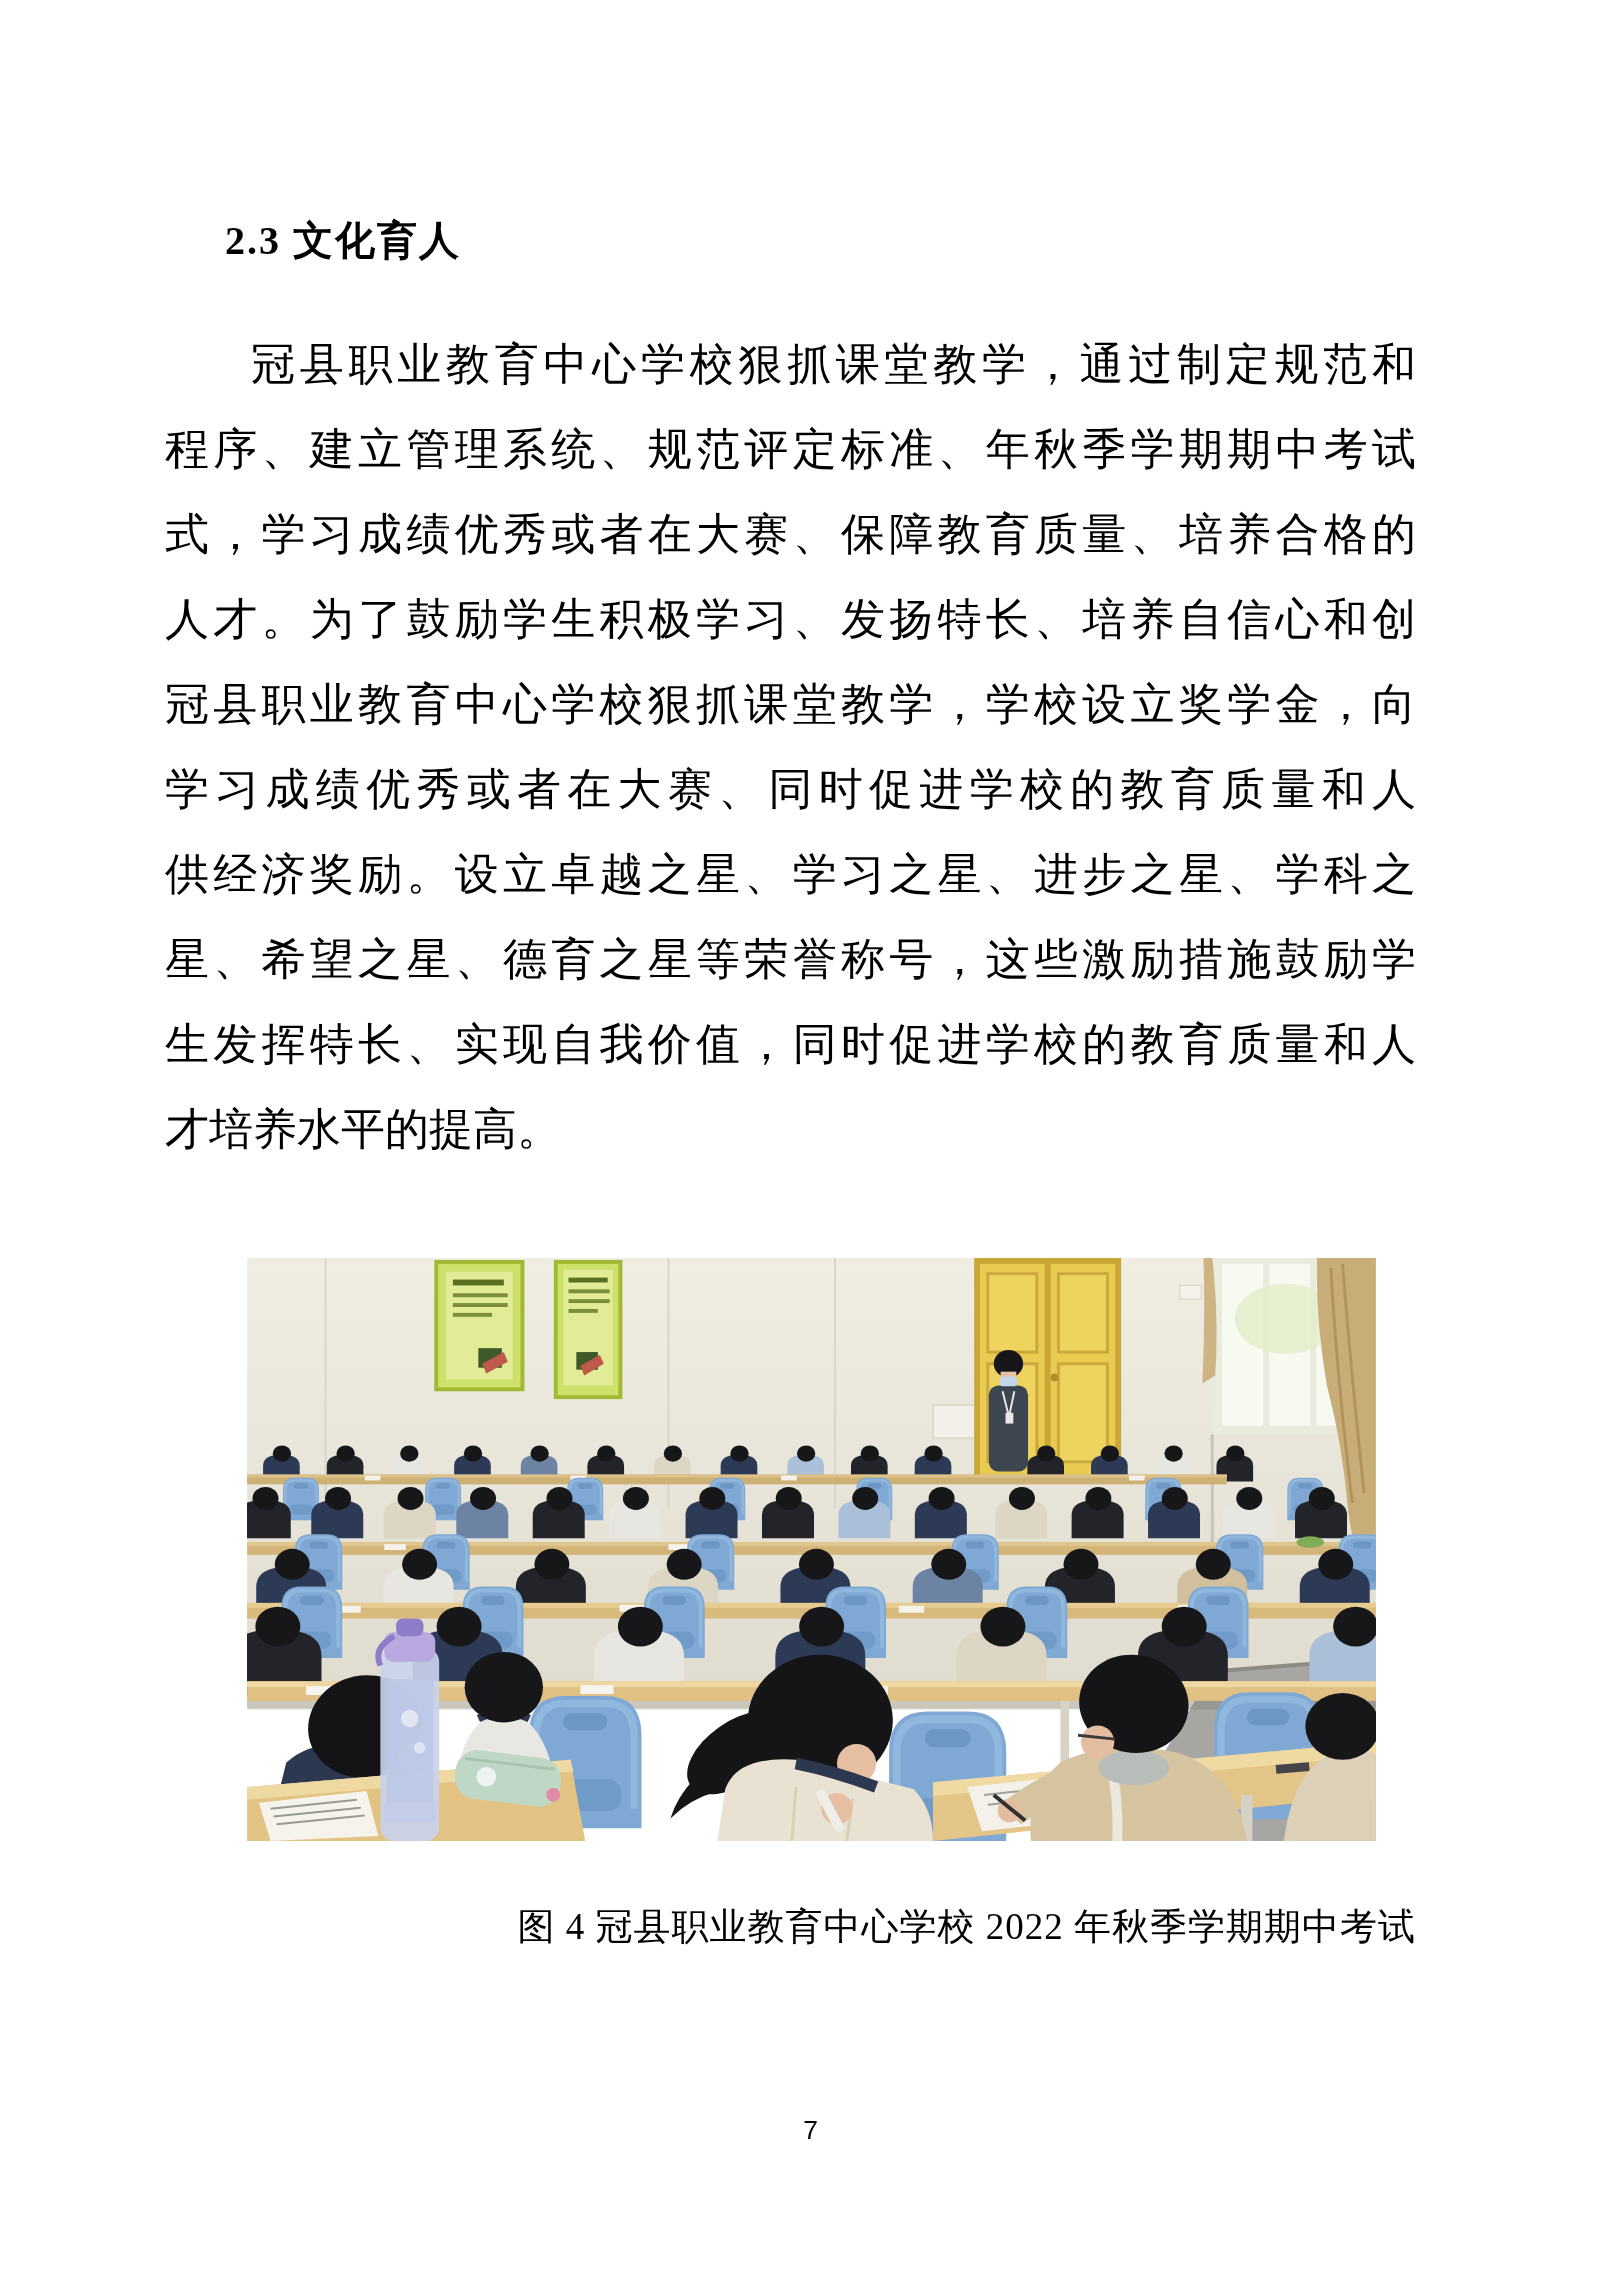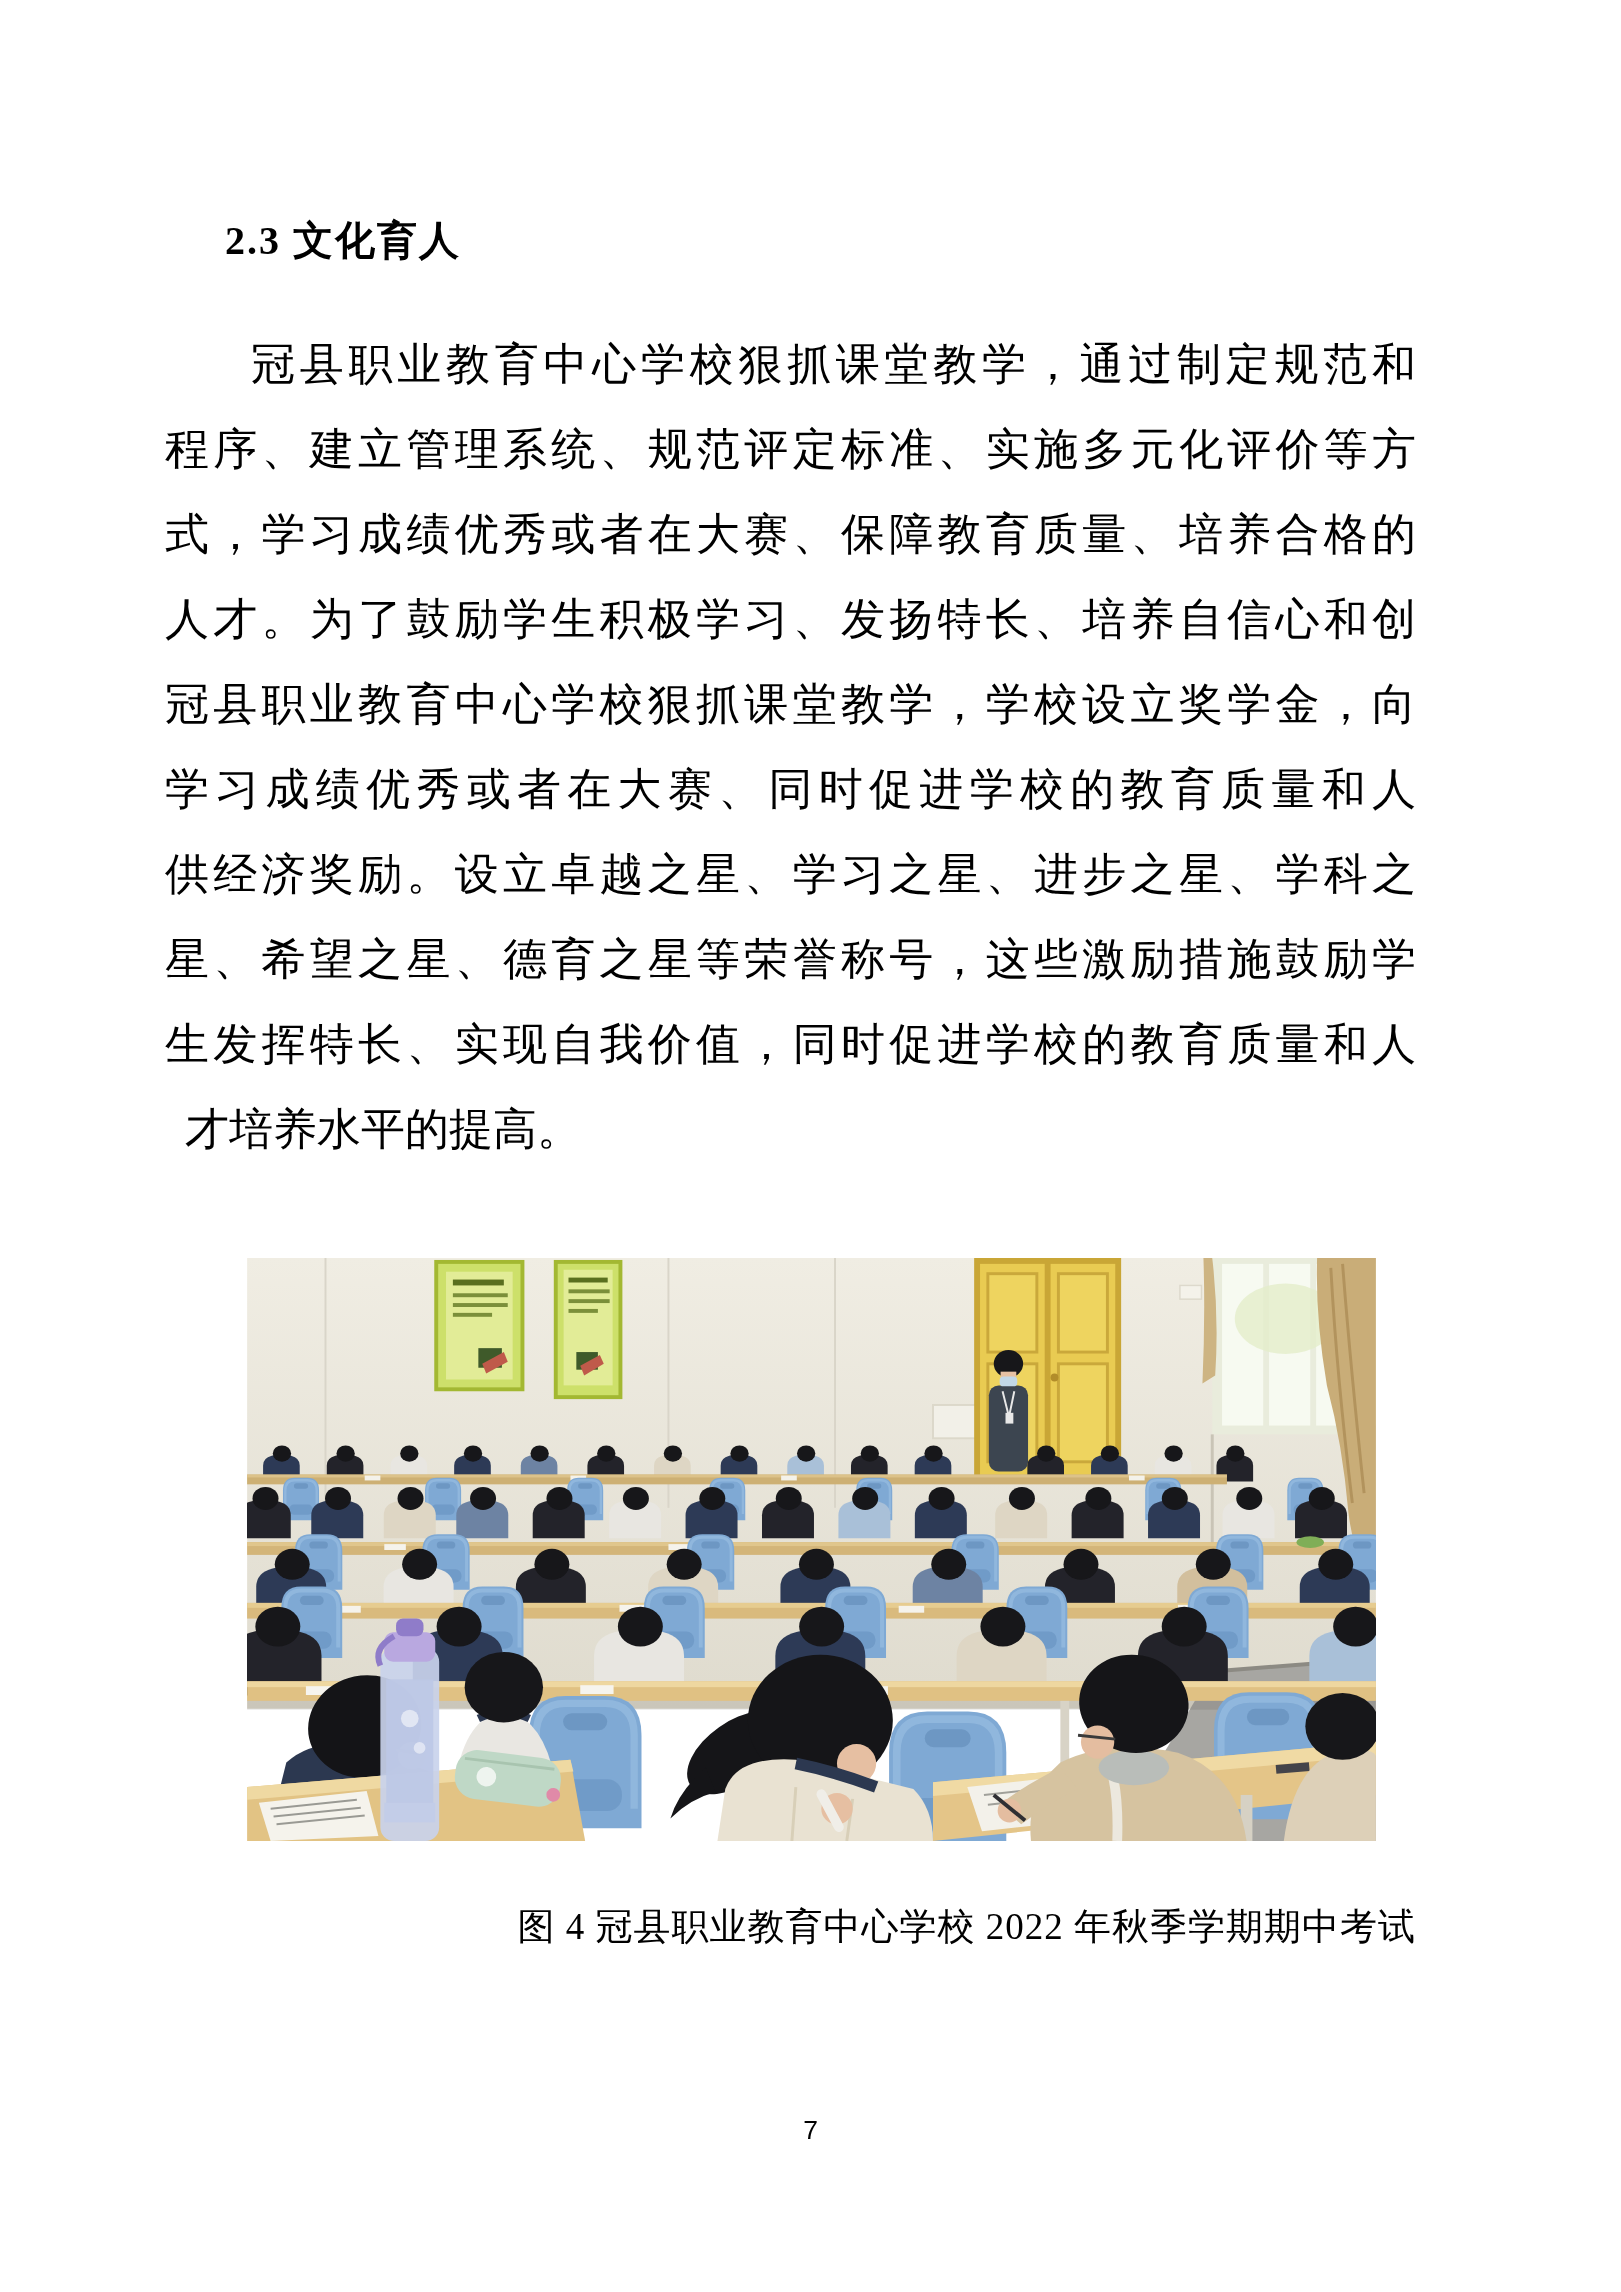--- a/index.html
+++ b/index.html
@@ -19,21 +19,21 @@
   .body-text{
     position:absolute;left:165px;top:322px;width:1251px;
     font-size:44px;line-height:85px;
   }
   .line{
     height:85px;white-space:nowrap;
     text-align:justify;text-align-last:justify;-moz-text-align-last:justify;
     text-justify:inter-character;
   }
   .line.first{text-indent:86px;}
-  .line.last{text-align-last:left;margin-left:20px;}
+  .line.last{text-align-last:left;}
   .photo{
     position:absolute;left:247px;top:1258px;width:1129px;height:583px;
     margin:0;padding:0;
   }
   .photo svg{display:block;width:1129px;height:583px;}
   .caption{
     position:absolute;left:165px;top:1904px;width:1251px;
     text-align:right;font-size:37px;line-height:45px;letter-spacing:1px;
   }
   .page-number{
@@ -44,21 +44,21 @@
 </style>
 </head>
 <body>
 
 <div class="page">
 
   <h2 class="heading">2.3 文化育人</h2>
 
   <div class="body-text">
     <div class="line first">冠县职业教育中心学校狠抓课堂教学，通过制定规范和</div>
-    <div class="line">程序、建立管理系统、规范评定标准、实施多元化评价等方</div>
+    <div class="line">程序、建立管理系统、规范评定标准、年秋季学期期中考试</div>
     <div class="line">式，学习成绩优秀或者在大赛、保障教育质量、培养合格的</div>
     <div class="line">人才。为了鼓励学生积极学习、发扬特长、培养自信心和创</div>
     <div class="line">冠县职业教育中心学校狠抓课堂教学，学校设立奖学金，向</div>
     <div class="line">学习成绩优秀或者在大赛、同时促进学校的教育质量和人</div>
     <div class="line">供经济奖励。设立卓越之星、学习之星、进步之星、学科之</div>
     <div class="line">星、希望之星、德育之星等荣誉称号，这些激励措施鼓励学</div>
     <div class="line">生发挥特长、实现自我价值，同时促进学校的教育质量和人</div>
     <div class="line last">才培养水平的提高。</div>
   </div>
 

